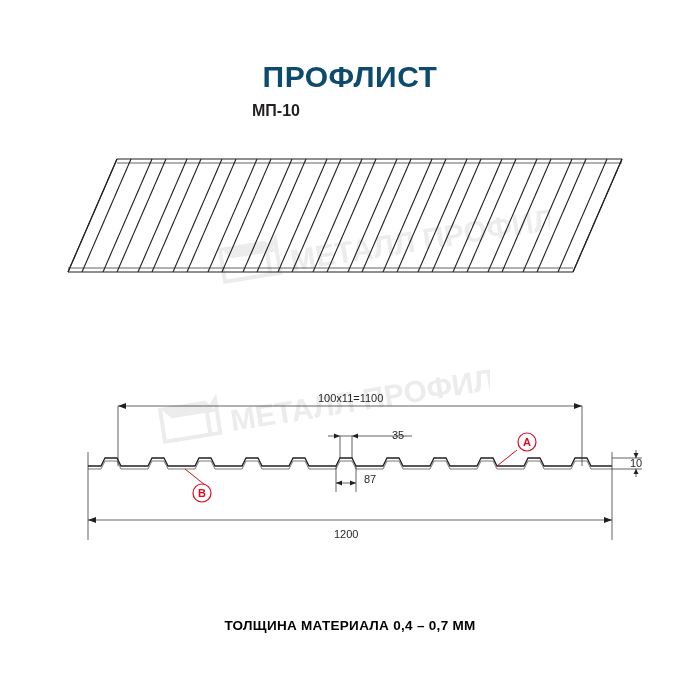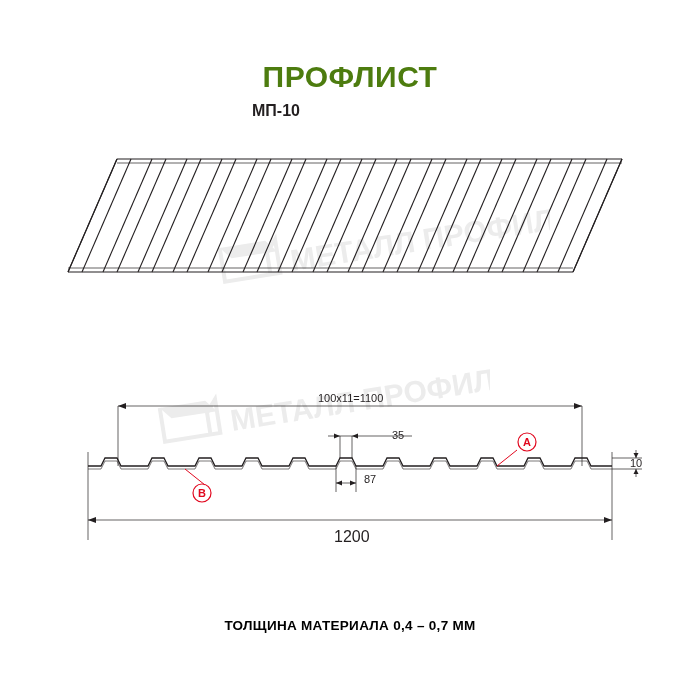--- a/index.html
+++ b/index.html
@@ -22,21 +22,21 @@
   }
   .title {
     position: absolute;
     top: 60px;
     left: 0;
     width: 700px;
     text-align: center;
     font-size: 30px;
     font-weight: bold;
     letter-spacing: 0.5px;
-    color: #4d7c0f;
+    color: #0c4a6e;
   }
   .subtitle {
     position: absolute;
     top: 102px;
     left: 0;
     width: 552px;
     text-align: center;
     font-size: 16px;
     font-weight: bold;
     color: #231f20;
@@ -224,17 +224,17 @@
       <path d="M185 89 L205 105" fill="none" stroke="#e1081f" stroke-width="1"></path>
       <circle cx="202" cy="113" r="9" fill="none" stroke="#e1081f" stroke-width="1.2"></circle>
       <text x="202" y="117" text-anchor="middle" font-family="Liberation Sans, sans-serif" font-size="11" font-weight="bold" fill="#e1081f">B</text>
     </g>
   </svg>
 
   <div class="dim-label" style="left:318px; top:392px;">100х11=1100</div>
   <div class="dim-label" style="left:392px; top:421px;margin-top:8px;">35</div>
   <div class="dim-label" style="left:364px; top:473px;">87</div>
   <div class="dim-label" style="left:630px; top:457px;">10</div>
-  <div class="dim-label" style="left:334px; top:528px; font-size:16px;">1200</div>
+  <div class="dim-label" style="left:334px; top:528px; font-size:11px;">1200</div>
 
   <div class="footnote">ТОЛЩИНА МАТЕРИАЛА 0,4 – 0,7 ММ</div>
 
 </div>
 
 </body></html>

